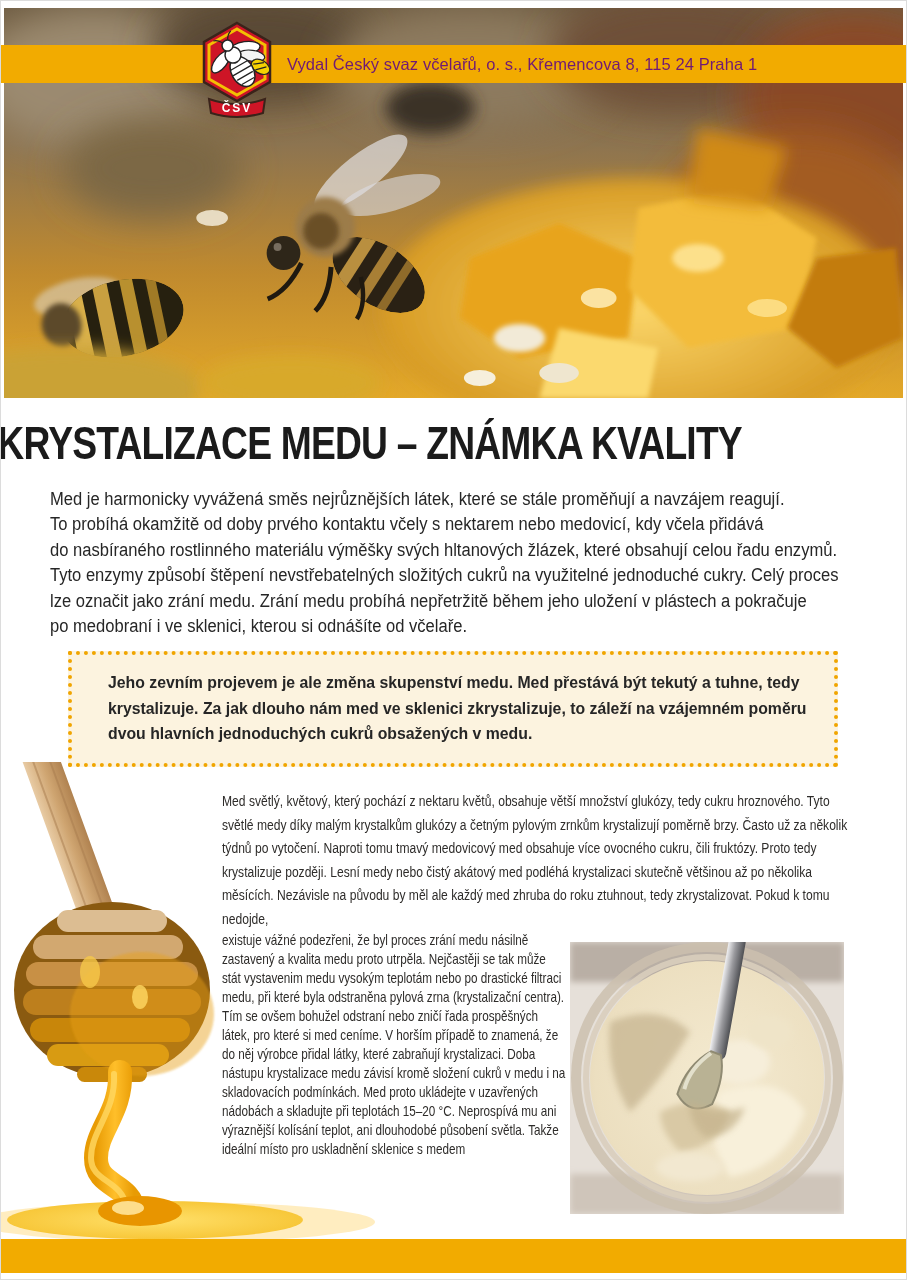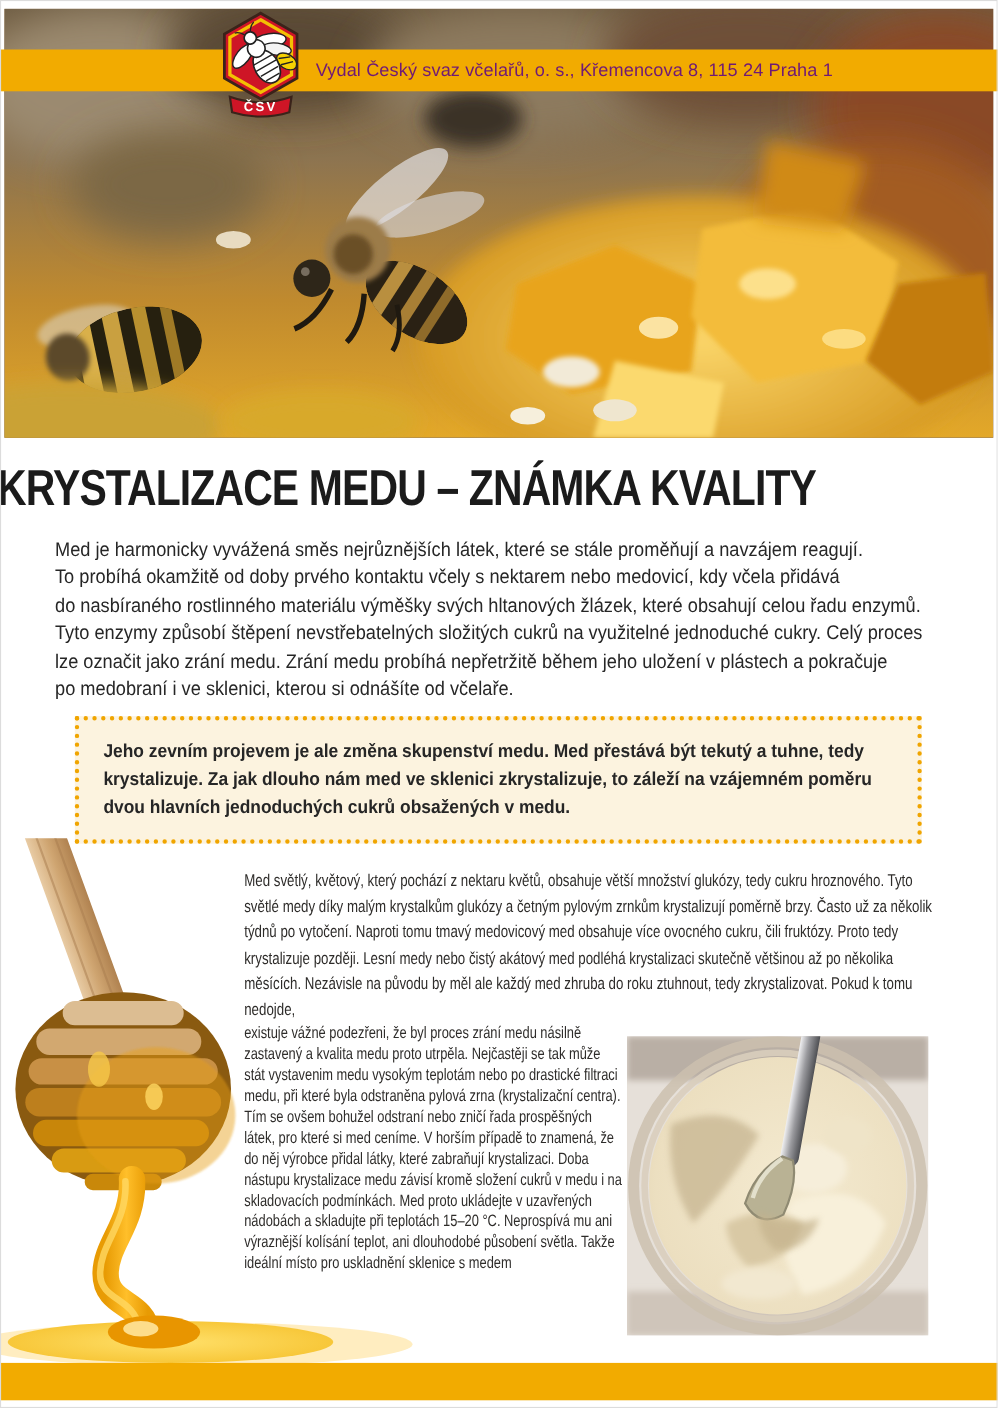--- a/index.html
+++ b/index.html
@@ -14,41 +14,41 @@
   .hero svg { display:block; width:100%; height:100%; }
 
   
   .gold-bar {
     position:absolute; top:45px; left:0; width:907px; height:38px;
     background:#F2AB00; z-index:2; display:flex; align-items:center;
   }
   .gold-bar-text { margin-left:287px; font-size:16.5px; color:#701a75; letter-spacing:0.1px; }
 
   
-  .csv-logo { position:absolute; top:9px; left:197px; width:80px; height:98px; z-index:3; }
+  .csv-logo { position:absolute; top:20px; left:197px; width:80px; height:98px; z-index:3; }
   .csv-logo svg { display:block; width:100%; height:100%; }
 
   
   .title-wrap { position:absolute; top:416px; left:0; width:739px; display:flex; justify-content:center; }
   .title-wrap span {
     font-weight:bold; font-size:46px; letter-spacing:-1px; color:#1b1b1b;
     white-space:nowrap; transform:scaleX(0.81);
   }
 
   
   .intro { position:absolute; top:487px; left:50px; width:800px; }
   .intro .line {
     font-size:18px; line-height:25.4px; color:#262626; white-space:nowrap;
     transform:scaleX(0.92); transform-origin:0 50%;
   }
 
   
   .callout {
     position:absolute; top:651px; left:68px; width:770px; box-sizing:border-box;
-    background:#FCF3DF; border:4px dotted #F0A500; padding:15px 22px 16px;
+    background:#FCF3DF; border:4px dotted #F0A500; padding:15px 36px 16px;
   }
   .callout-text {
     font-weight:bold; font-size:17px; line-height:25.5px; color:#262626;
     width:772px; transform:scaleX(0.93); transform-origin:0 0;
   }
 
   
   .dipper { position:absolute; top:762px; left:0; width:400px; height:482px; z-index:1; pointer-events:none; }
   .dipper svg { display:block; width:100%; height:100%; }
 

